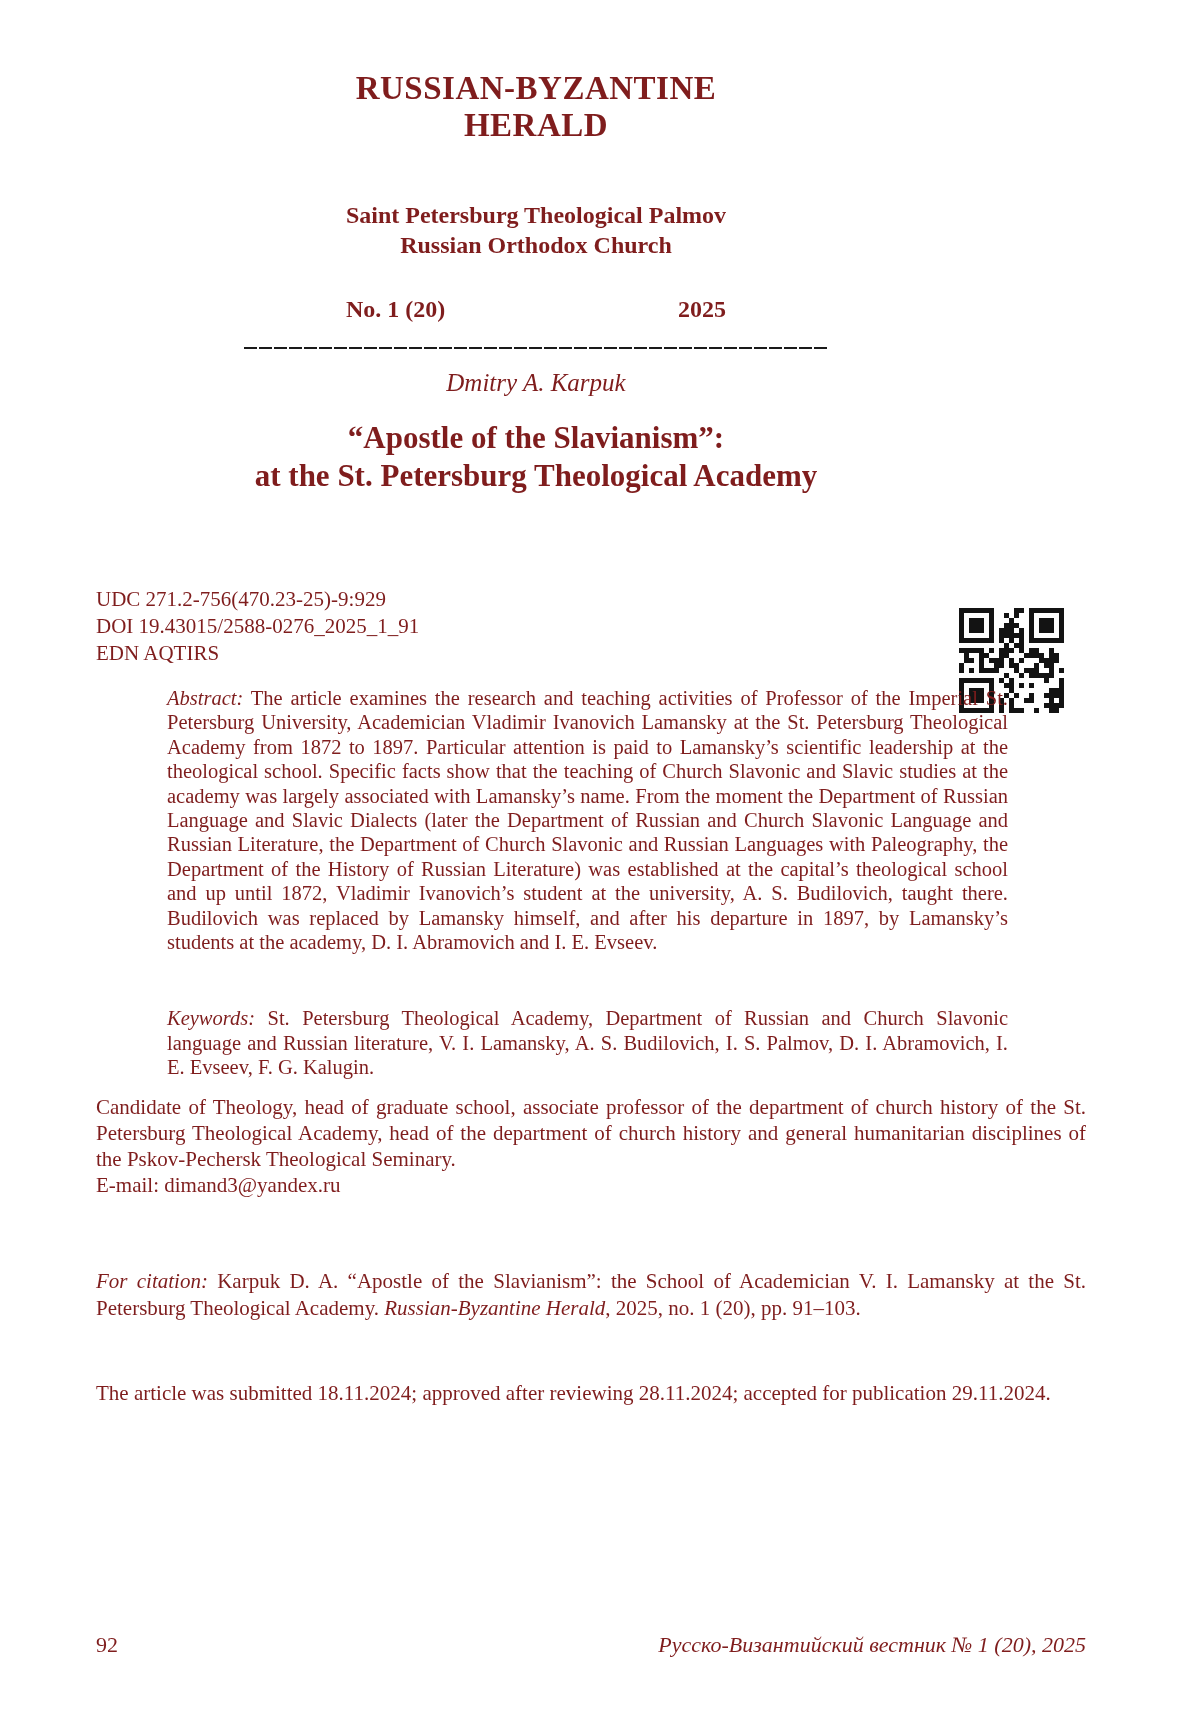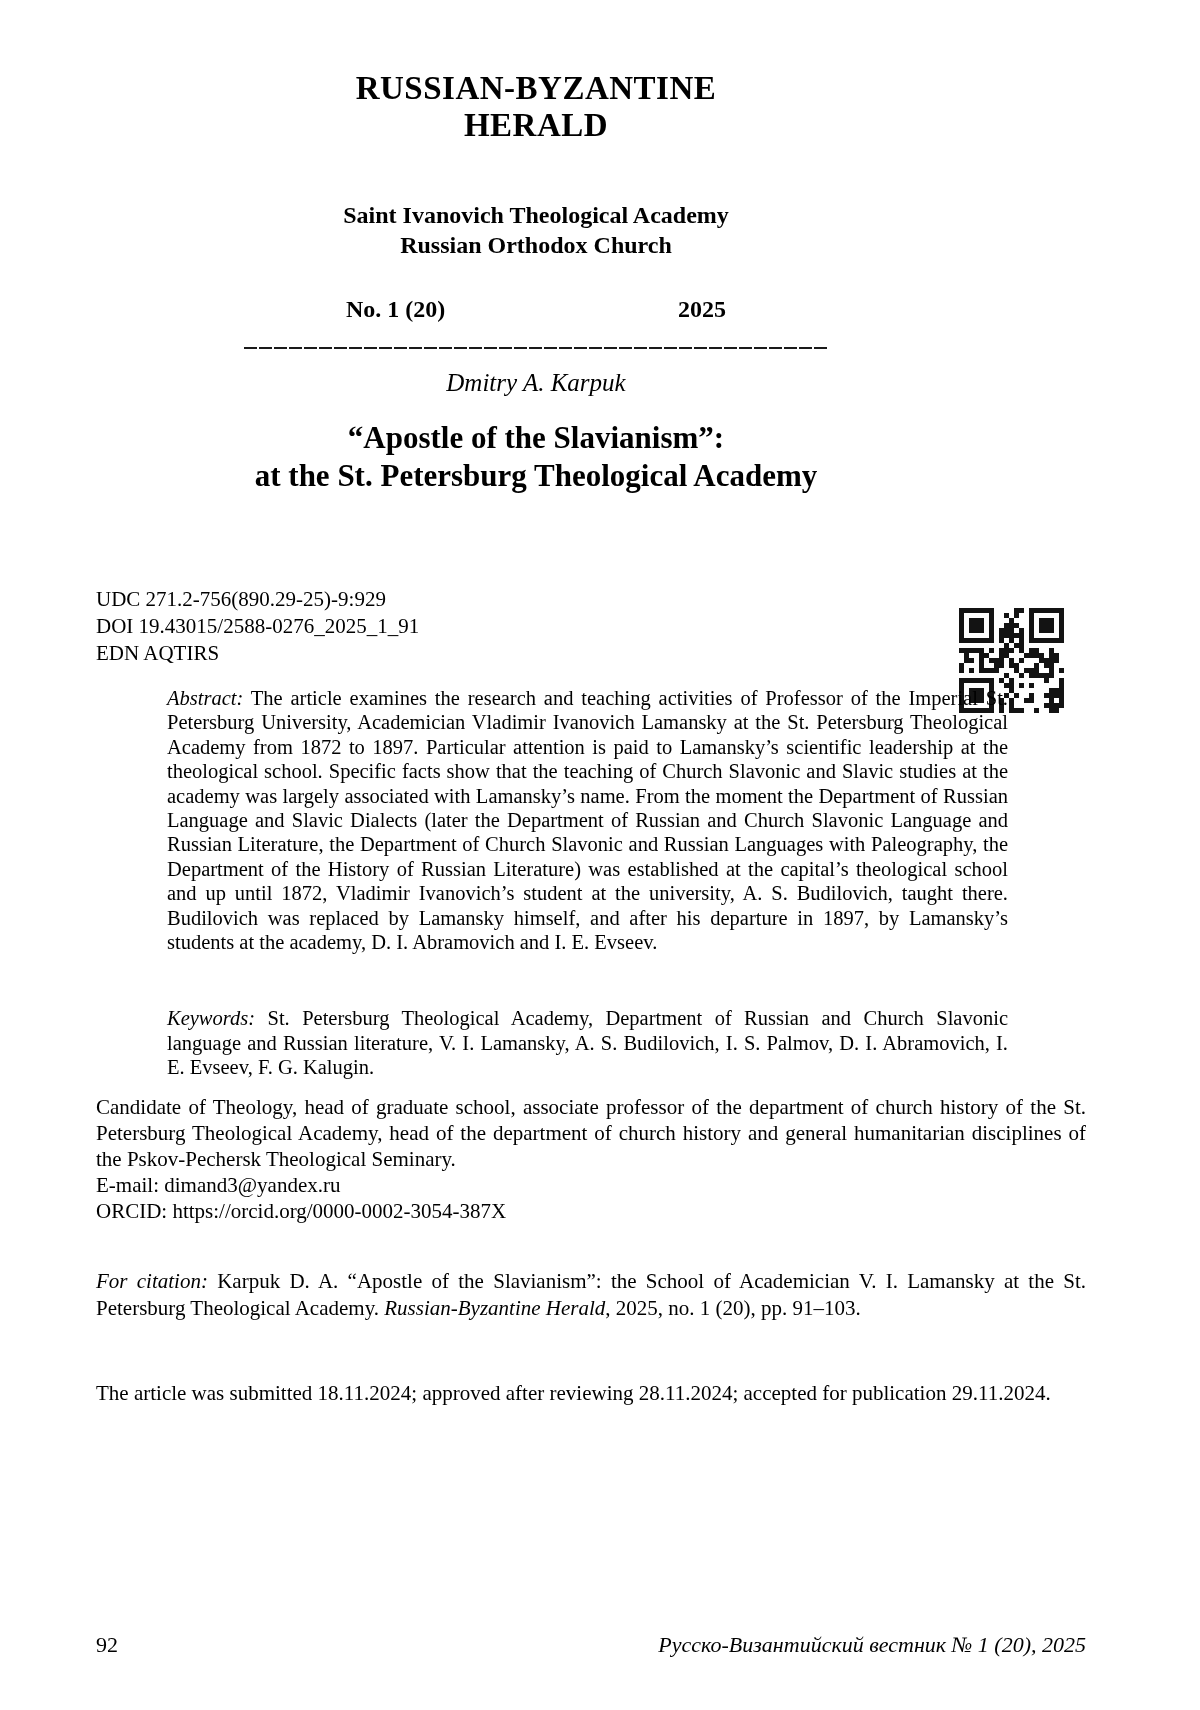--- a/index.html
+++ b/index.html
@@ -5,21 +5,21 @@
   html, body {
     margin: 0;
     padding: 0;
     background: #ffffff;
   }
   .page {
     position: relative;
     width: 1200px;
     height: 1708px;
     background: #ffffff;
-    color: #000000;
+    color: #7f1d1d;
     font-family: "Liberation Serif", "DejaVu Serif", serif;
     overflow: hidden;
   }
   
   .header {
     position: absolute;
     top: 70px;
     left: 244px;
     width: 584px;
     text-align: center;
@@ -150,38 +150,38 @@
 <body>
 
 <div class="page">
 
   <div class="header">
     <div class="journal-title">
       <div>RUSSIAN-BYZANTINE</div>
       <div>HERALD</div>
     </div>
     <div class="journal-subtitle">
-      <div>Saint Ivanovich Theological Academy</div>
+      <div>Saint Petersburg Theological Palmov</div>
       <div>Russian Orthodox Church</div>
     </div>
     <div class="issue-row">
       <span>No. 1 (20)</span>
       <span>2025</span>
     </div>
     <div class="divider"></div>
     <div class="author-line">Dmitry A. Karpuk</div>
     <div class="article-title">
       <div>“Apostle of the Slavianism”:</div>
       <div>at the St. Petersburg Theological Academy</div>
     </div>
   </div>
 
   <div class="meta-row">
     <div class="udc-block">
-      <div>UDC 271.2-756(890.29-25)-9:929</div>
+      <div>UDC 271.2-756(470.23-25)-9:929</div>
       <div>DOI 19.43015/2588-0276_2025_1_91</div>
       <div>EDN AQTIRS</div>
     </div>
     <div class="qr">
       <svg id="qr" width="105" height="105" viewBox="0 0 105 105" fill="#131313" xmlns="http://www.w3.org/2000/svg">
           <rect x="0" y="0" width="5" height="5"></rect>
           <rect x="5" y="0" width="5" height="5"></rect>
           <rect x="10" y="0" width="5" height="5"></rect>
           <rect x="15" y="0" width="5" height="5"></rect>
           <rect x="20" y="0" width="5" height="5"></rect>
@@ -415,21 +415,20 @@
   </p>
 
   <p class="keywords">
     <i class="italic">Keywords:</i>
     <span>St. Petersburg Theological Academy, Department of Russian and Church Slavonic language and Russian literature, V. I. Lamansky, A. S. Budilovich, I. S. Palmov, D. I. Abramovich, I. E. Evseev, F. G. Kalugin.</span>
   </p>
 
   <div class="about">
     <p class="bio">Candidate of Theology, head of graduate school, associate professor of the department of church history of the St. Petersburg Theological Academy, head of the department of church history and general humanitarian disciplines of the Pskov-Pechersk Theological Seminary.</p>
     <p>E-mail: dimand3@yandex.ru</p>
-    <p>ORCID: https://orcid.org/0000-0002-3054-387X</p>
   </div>
 
   <p class="citation">
     <i class="italic">For citation:</i>
     <span>Karpuk D. A. “Apostle of the Slavianism”: the School of Academician V. I. Lamansky at the St. Petersburg Theological Academy. </span><i class="italic">Russian-Byzantine Herald</i><span>, 2025, no. 1 (20), pp. 91–103.</span>
   </p>
 
   <p class="dates">The article was submitted 18.11.2024; approved after reviewing 28.11.2024; accepted for publication 29.11.2024.</p>
 
   <div class="footer">

